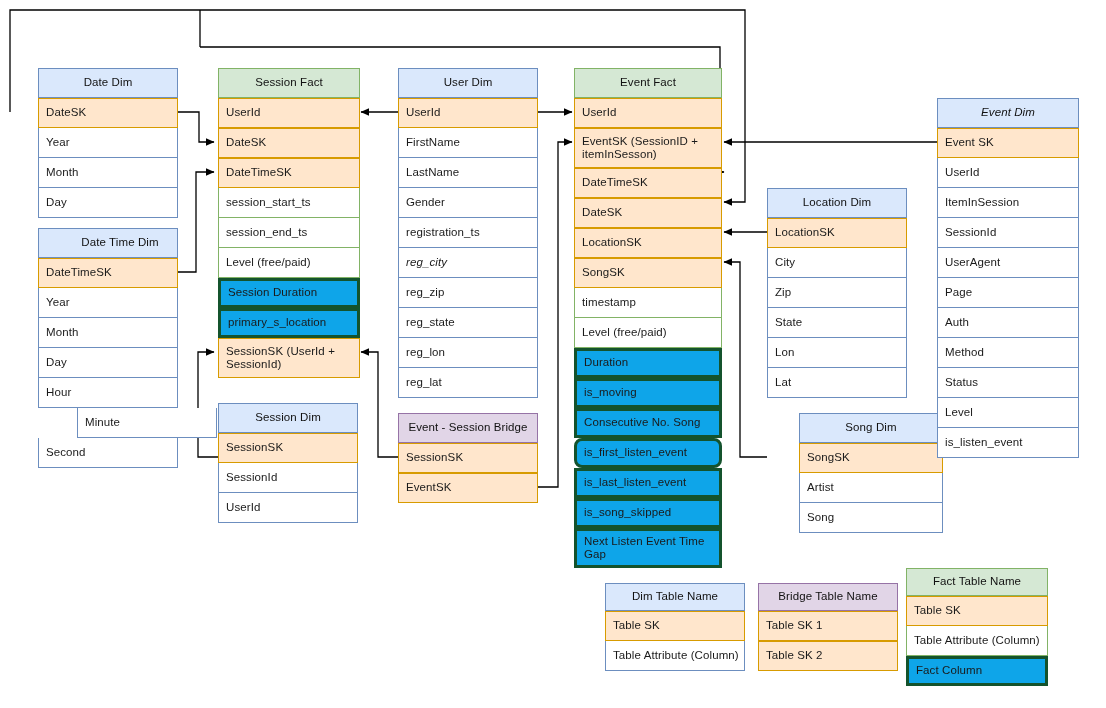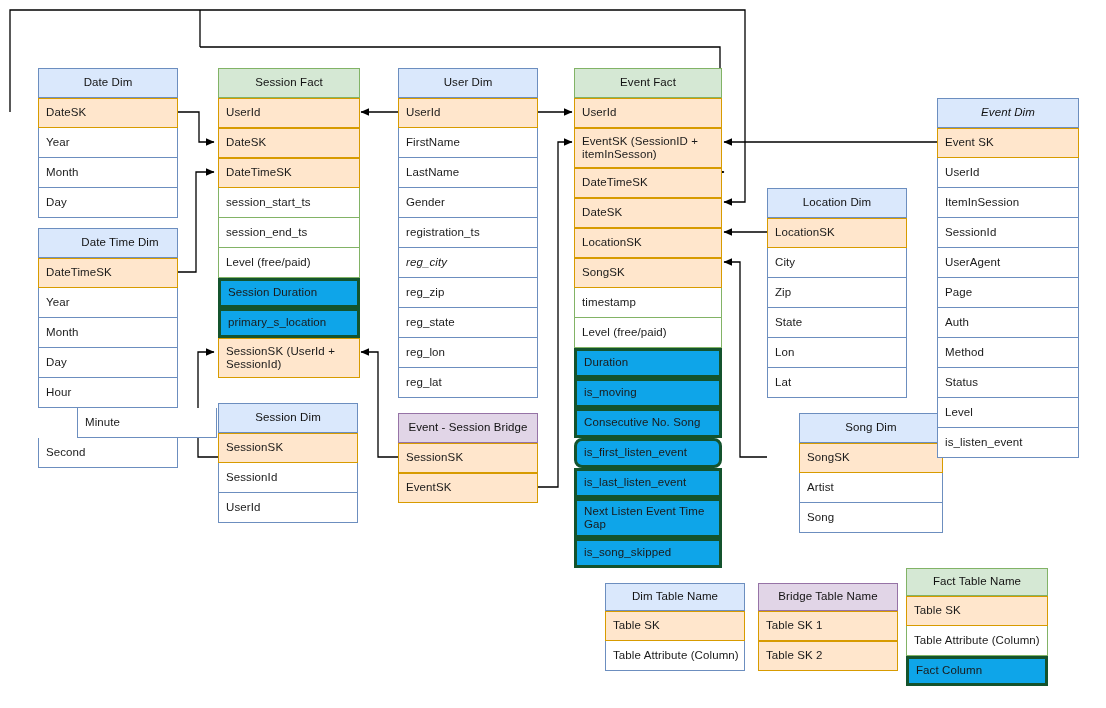--- a/index.html
+++ b/index.html
@@ -121,22 +121,22 @@
       <div class="row cell sk" style="height: 30px;">DateSK</div>
       <div class="row cell sk" style="height: 30px;">LocationSK</div>
       <div class="row cell sk" style="height: 30px;">SongSK</div>
       <div class="row cell factbody" style="height: 30px;">timestamp</div>
       <div class="row cell factbody" style="height: 30px;">Level (free/paid)</div>
       <div class="row cell fc" style="height: 30px;">Duration</div>
       <div class="row cell fc" style="height: 30px;">is_moving</div>
       <div class="row cell fc" style="height: 30px;">Consecutive No. Song</div>
       <div class="row cell fc" style="height: 30px; border-radius: 8px;">is_first_listen_event</div>
       <div class="row cell fc" style="height: 30px;">is_last_listen_event</div>
+      <div class="row cell fc" style="height: 30px;">is_song_skipped</div>
       <div class="row cell fc two" style="height: 40px;">Next Listen Event Time Gap</div>
-      <div class="row cell fc" style="height: 30px;">is_song_skipped</div>
     </div>
     <div class="tbl" style="left: 767px; top: 188px; width: 140px;">
       <div class="row hdr" style="height: 30px;">Location Dim</div>
       <div class="row cell sk" style="height: 30px;">LocationSK</div>
       <div class="row cell" style="height: 30px;">City</div>
       <div class="row cell" style="height: 30px;">Zip</div>
       <div class="row cell" style="height: 30px;">State</div>
       <div class="row cell" style="height: 30px;">Lon</div>
       <div class="row cell" style="height: 30px;">Lat</div>
     </div>

